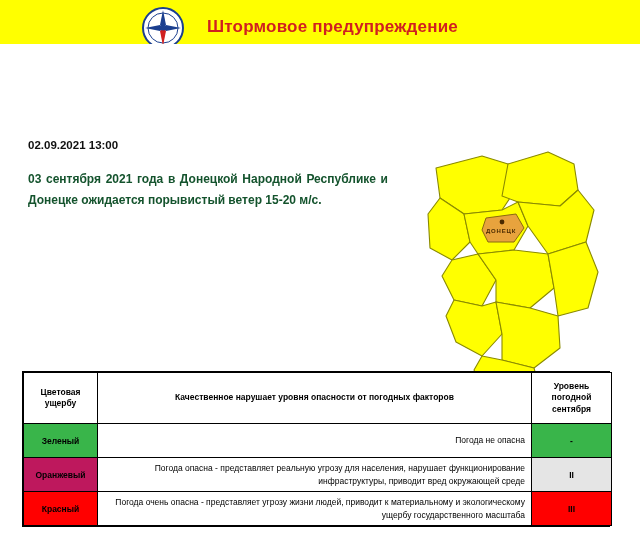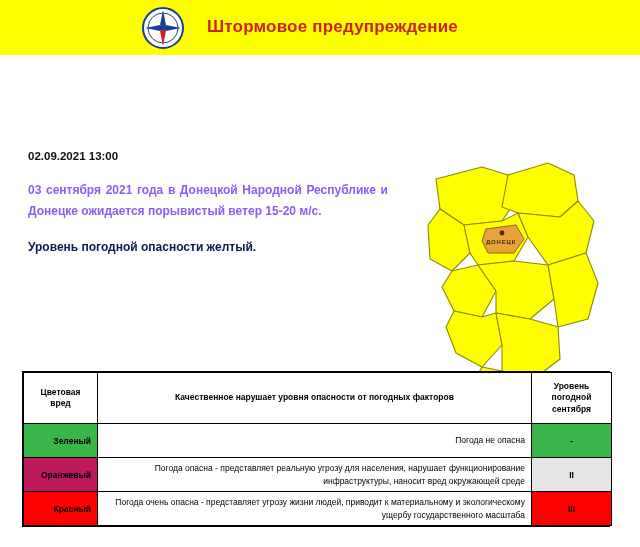--- a/index.html
+++ b/index.html
@@ -11,21 +11,21 @@
     height: 547px;
     background: #ffffff;
     font-family: "Liberation Sans", sans-serif;
     overflow: hidden;
     position: relative;
   }
 
   
   .header {
     position: relative;
-    height: 55px;
+    height: 44px;
     background: #ffff00;
     display: flex;
     align-items: center;
   }
   .header-compass {
     position: absolute;
     left: 141px;
     top: 6px;
     width: 44px;
     height: 44px;
@@ -59,21 +59,21 @@
     font-size: 11.5px;
     font-weight: bold;
     color: #101010;
     margin: 0 0 18px 0;
   }
   .warning-text {
     font-size: 12px;
     font-weight: bold;
     line-height: 1.75;
     text-align: justify;
-    color: #8b5cf6;
+    color: #14532d;
     margin: 0 0 18px 0;
   }
   .level-text {
     font-size: 12px;
     font-weight: bold;
     color: #0a1b4d;
     margin: 0;
   }
 
   .map-wrap {
@@ -124,21 +124,21 @@
     font-weight: bold;
     text-align: center;
     background: #ffffff;
     height: 42px;
     line-height: 1.35;
   }
   tbody tr { height: 34px; }
   .cell-name {
     font-size: 8.5px;
     font-weight: bold;
-    text-align: right;
+    text-align: center;
   }
   .cell-desc {
     font-size: 8px;
     line-height: 1.45;
     background: #ffffff;
     text-align: right;
   }
   .cell-level {
     font-size: 8.5px;
     font-weight: bold;
@@ -165,21 +165,20 @@
     </svg>
   </span>
   <div class="header-title">Штормовое предупреждение</div>
 </div>
 
 <div class="content">
 
   <div class="text-block">
     <p class="datetime">02.09.2021 13:00</p>
     <p class="warning-text">03 сентября 2021 года в Донецкой Народной Республике и Донецке ожидается порывистый ветер 15-20 м/с.</p>
-    <p class="level-text">Уровень погодной опасности желтый.</p>
   </div>
 
   <div class="map-wrap">
     <svg width="228" height="300" viewBox="0 0 228 300" aria-hidden="true">
       <g fill="#ffff00" stroke="#8a8a00" stroke-width="1.1" stroke-linejoin="round">
 
         <path d="M38,66 L84,54 L110,62 L120,84 L104,108 L66,112 L42,96 Z"></path>
 
         <path d="M110,62 L150,50 L176,62 L180,88 L162,104 L120,100 L104,94 Z"></path>
 
@@ -211,34 +210,34 @@
 
 <div class="table-wrap">
   <table class="legend">
     <colgroup>
       <col class="col-scale">
         <col class="col-desc">
         <col class="col-level">
     </colgroup>
     <thead>
       <tr>
-        <th>Цветовая вред</th>
+        <th>Цветовая ущербу</th>
         <th>Качественное нарушает уровня опасности от погодных факторов</th>
         <th>Уровень погодной сентября</th>
       </tr>
     </thead>
     <tbody>
       <tr>
         <td class="cell-name" style="background:#39b54a;">Зеленый</td>
         <td class="cell-desc">Погода не опасна</td>
         <td class="cell-level" style="background:#39b54a;">-</td>
       </tr>
       <tr>
         <td class="cell-name" style="background:#be185d;">Оранжевый</td>
-        <td class="cell-desc">Погода опасна - представляет реальную угрозу для населения, нарушает функционирование инфраструктуры, наносит вред окружающей среде</td>
+        <td class="cell-desc">Погода опасна - представляет реальную угрозу для населения, нарушает функционирование инфраструктуры, приводит вред окружающей среде</td>
         <td class="cell-level" style="background:#e5e5e5;">II</td>
       </tr>
       <tr>
         <td class="cell-name" style="background:#ff0000;">Красный</td>
         <td class="cell-desc">Погода очень опасна - представляет угрозу жизни людей, приводит к материальному и экологическому ущербу государственного масштаба</td>
         <td class="cell-level" style="background:#ff0000;">III</td>
       </tr>
     </tbody>
   </table>
 </div>

